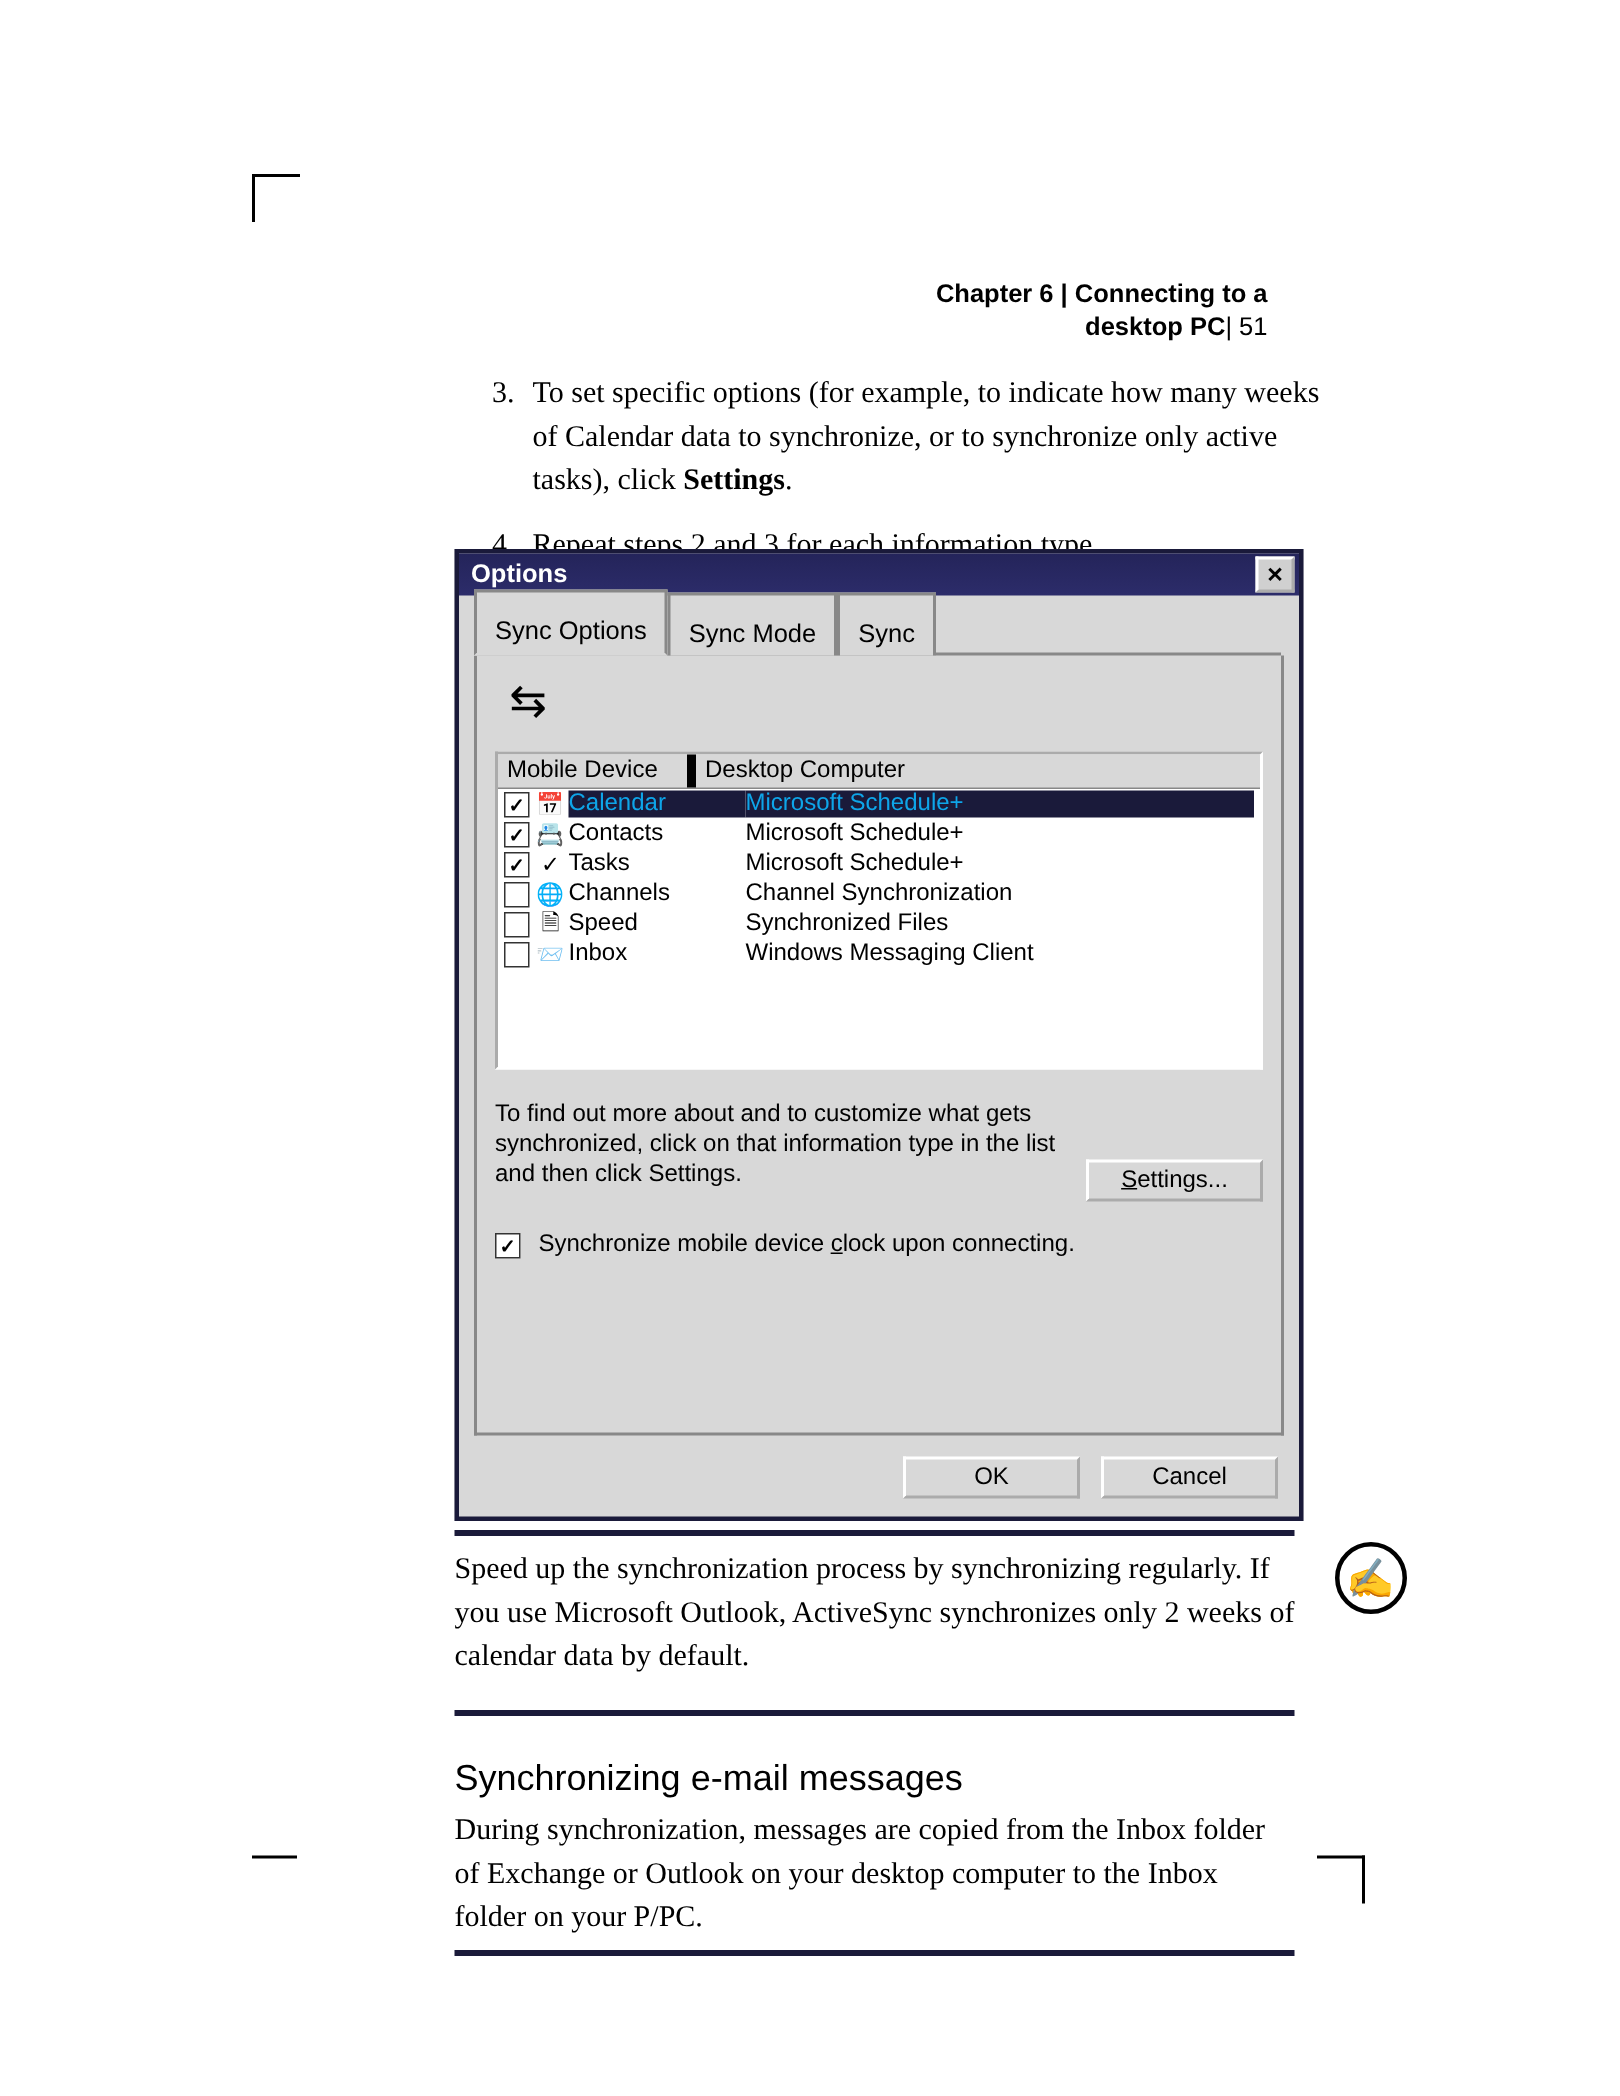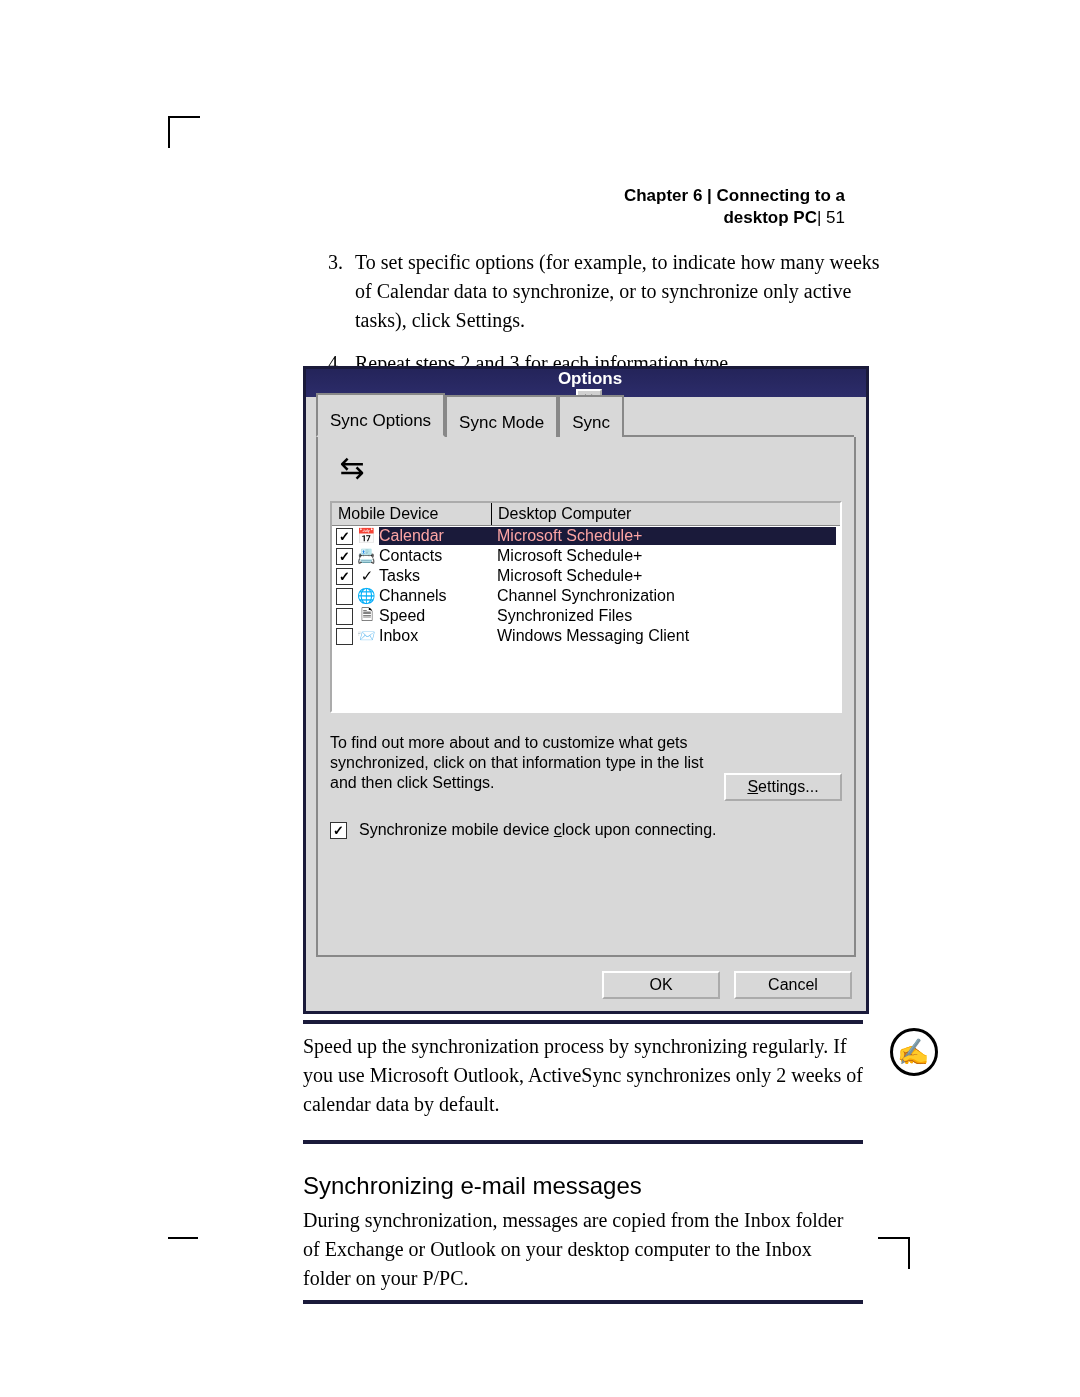--- a/index.html
+++ b/index.html
@@ -12,44 +12,44 @@
   position: relative;
 }
 .crop-tl { position:absolute; top:116px; left:168px; width:30px; height:30px; border-left:2px solid #000; border-top:2px solid #000; }
 .crop-bl { position:absolute; top:1237px; left:168px; width:30px; height:30px; border-top:2px solid #000; }
 .crop-br { position:absolute; top:1237px; left:878px; width:30px; height:30px; border-right:2px solid #000; border-top:2px solid #000; }
 .header { position:absolute; top:185px; right:235px; width:280px; text-align:right; font-family:Arial,Helvetica,sans-serif; font-size:17px; font-weight:bold; line-height:1.3; }
 .header .light { font-weight:normal; }
 ol.steps { position:absolute; top:248px; left:303px; width:580px; margin:0; padding:0; list-style:none; font-size:20px; line-height:1.45; }
 ol.steps li { position:relative; padding-left:52px; margin-bottom:14px; }
 ol.steps li .num { position:absolute; left:0; top:0; width:40px; text-align:right; }
-ol.steps b { font-weight:normal; }
+ol.steps b { font-weight:bold; }
 .dlg {
   position:absolute; top:366px; left:303px; width:560px; height:642px;
   border:3px solid #1a1a3a;
   background:#d8d8d8;
   font-family:Tahoma, Arial, sans-serif; font-size:17px;
 }
-.titlebar { height:28px; background: linear-gradient(#24245a,#2c2c6a); color:#fff; display:flex; align-items:center; padding-left:8px; font-weight:bold; font-size:17px;flex-direction:column; }
+.titlebar { height:28px; background: linear-gradient(#24245a,#2c2c6a); color:#fff; display:flex; align-items:center; padding-left:8px; font-weight:bold; font-size:17px; }
 .titlebar .spacer { flex:1; }
 .closebox { width:22px; height:20px; background:#d0d0d0; border:2px outset #fff; margin-right:3px; display:flex; align-items:center; justify-content:center; font-family:Arial; font-size:14px; font-weight:bold; color:#000; }
 .tabbar { margin:10px 0 0 10px; height:28px; border-bottom:2px solid #888; display:flex; align-items:flex-end; width:538px; }
 .tab { padding:16px 12px 4px 12px; border:2px solid #888; border-bottom:none; background:#d8d8d8; margin-right:0; position:relative; bottom:-2px; }
 .tab.active { background:#d8d8d8; border-bottom:2px solid #d8d8d8; }
 .tabpane { margin:0 10px 10px 10px; border:2px solid #888; border-top:none; padding:16px 12px 12px 12px; height:520px; box-sizing:border-box; }
 .descrow { display:flex; gap:14px; margin-bottom:18px; }
 .syncicon { width:44px; flex:0 0 44px; font-size:30px; line-height:1; text-align:center; }
 .desctext { font-size:16px; line-height:1.3; }
 .listbox { border:2px inset #fff; background:#fff; height:212px; box-sizing:border-box; }
 .listhead { display:flex; background:#d8d8d8; border-bottom:1px solid #888; font-size:16px; }
 .listhead div { padding:2px 6px; }
-.col1 { width:160px; border-right:1px solid #000000; box-sizing:border-box; }
+.col1 { width:132px; border-right:6px solid #000000; box-sizing:border-box; }
 .col2 { flex:1; }
 .listrow { display:flex; align-items:center; font-size:16px; padding:1px 4px; }
-.listrow.sel .col1s, .listrow.sel .col2s { background:#1a1a3a; color:#fca5a5; }
+.listrow.sel .col1s, .listrow.sel .col2s { background:#1a1a3a; color:#0ea5e9; }
 .chk { width:15px; height:15px; border:1px solid #333; background:#fff; display:inline-flex; align-items:center; justify-content:center; margin-right:4px; font-size:13px; font-weight:bold; }
 .chk.on::after { content:"✓"; }
 .rowicon { width:20px; height:18px; display:inline-flex; align-items:center; justify-content:center; font-size:15px; margin-right:2px; }
 .col1s { width:118px; display:inline-block; }
 .col2s { flex:1; }
 .hintrow { display:flex; gap:10px; align-items:flex-start; margin-top:20px; }
 .hinttext { font-size:16px; line-height:1.25; flex:1; }
 .btn { min-width:94px; padding:3px 10px; border:2px outset #fff; background:#d8d8d8; font-size:16px; text-align:center;margin-top:40px; }
 .underline { text-decoration:underline; }
 .clockrow { display:flex; align-items:center; gap:8px; margin-top:20px; font-size:16px; }

